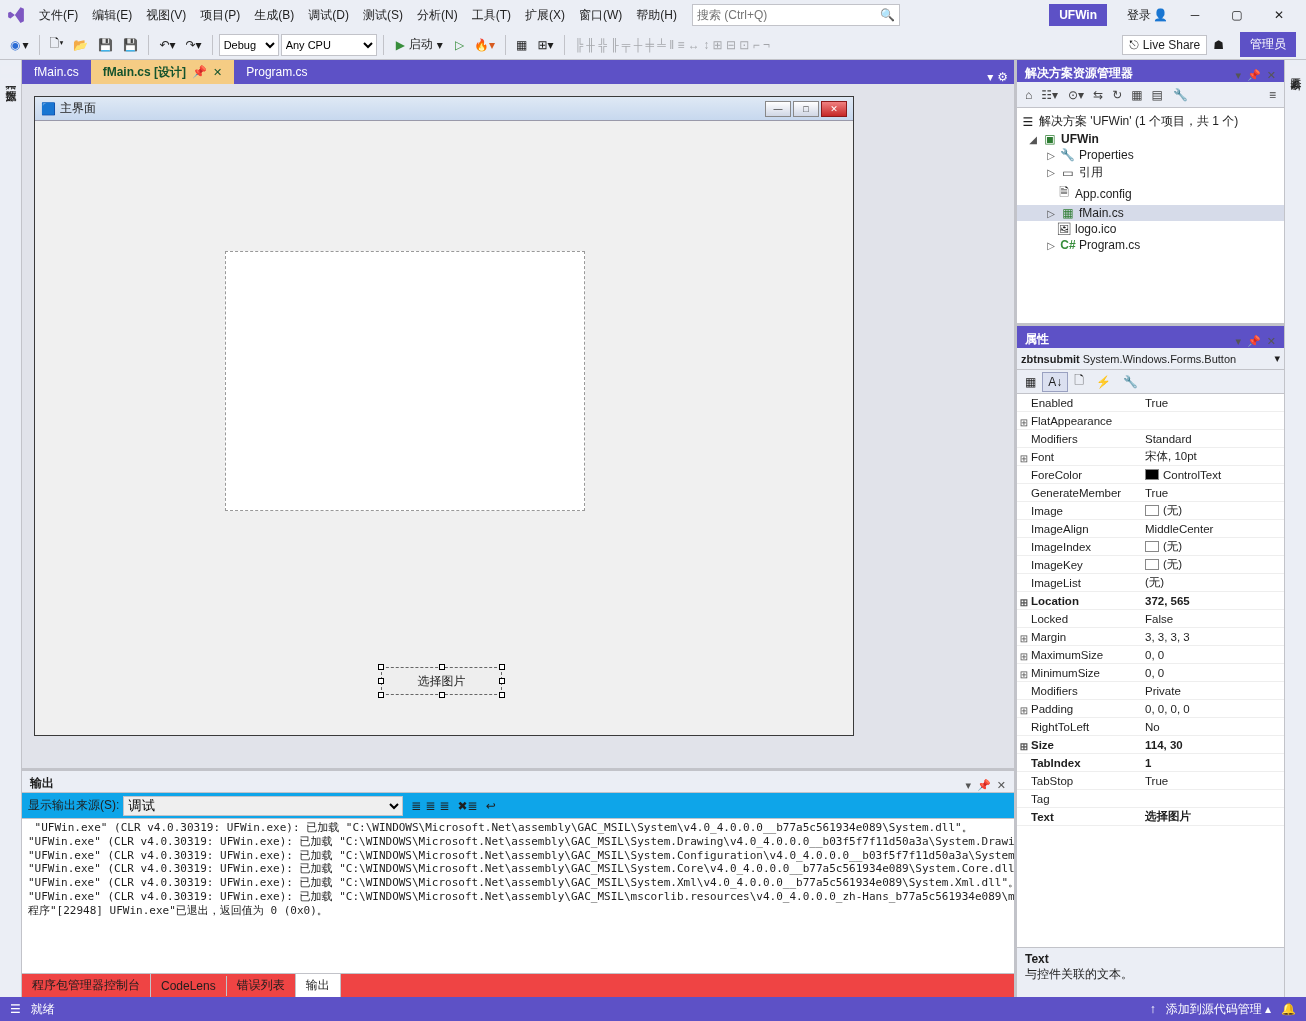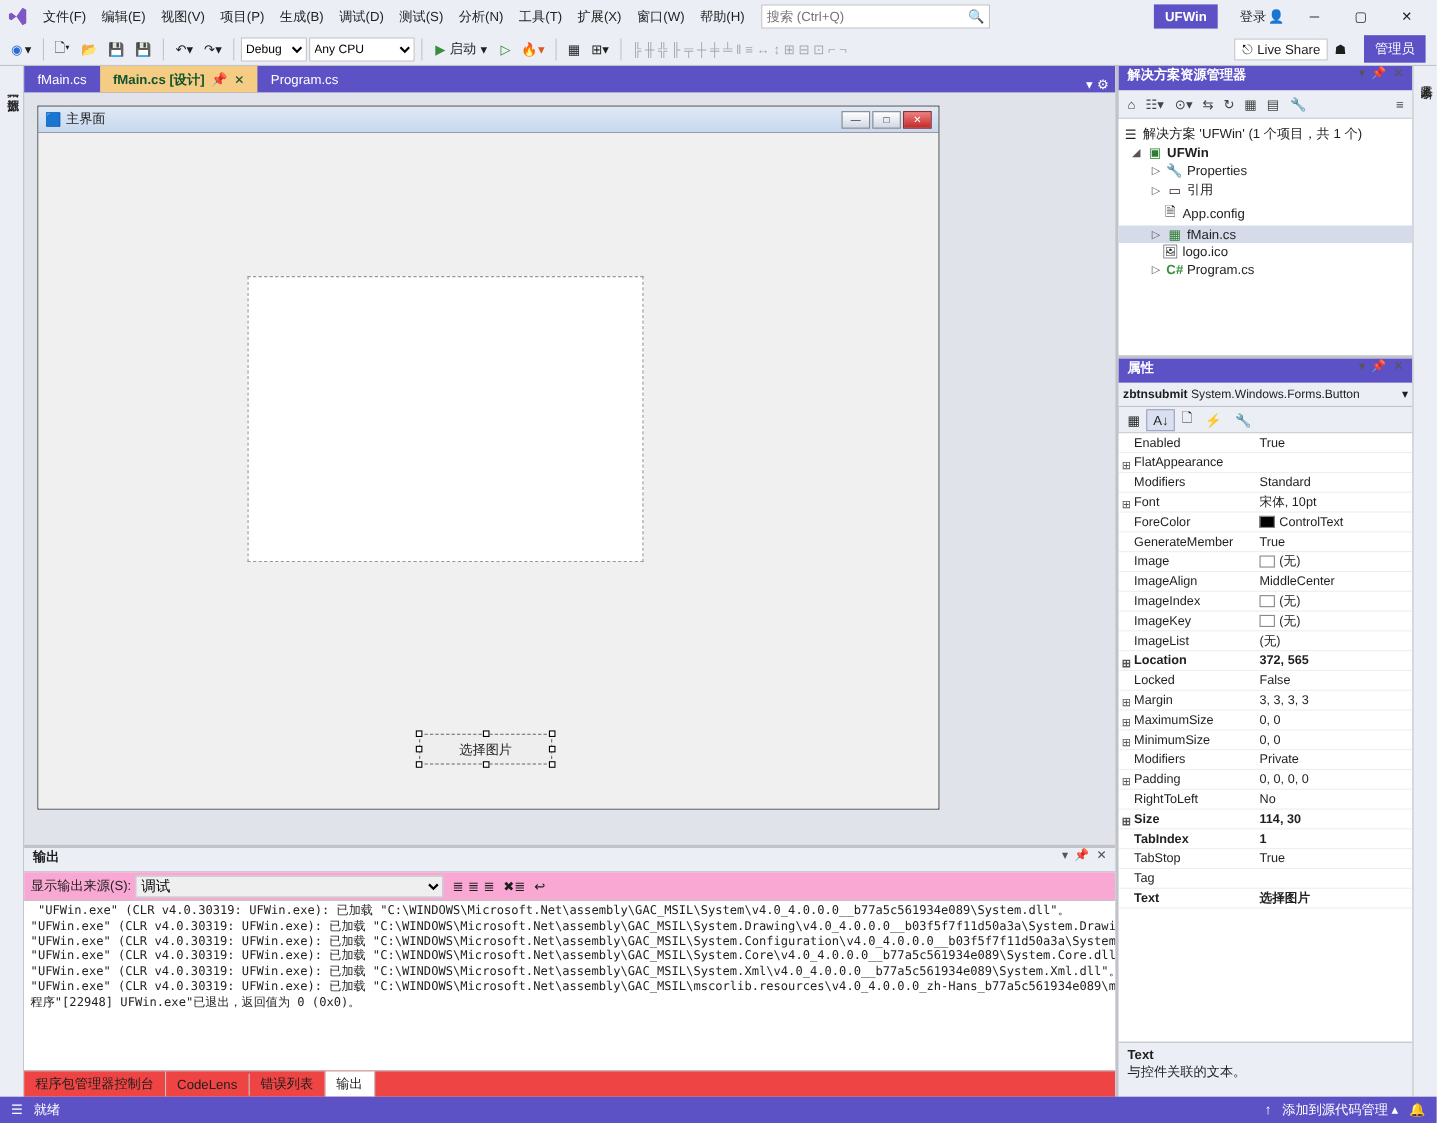--- a/index.html
+++ b/index.html
@@ -33,23 +33,23 @@
 .designer-canvas { width:820px; height:640px; background:#fff; border:1px solid #3a3a3a; position:relative; }
 .form-titlebar { height:24px; background:linear-gradient(#dfe9f5,#c7d8ee); display:flex; align-items:center; padding:0 6px; border-bottom:1px solid #99a; gap:4px;}
 .form-titlebar .winicons { margin-left:auto; display:flex; gap:2px;}
 .form-titlebar .winicons span { display:inline-flex; width:26px; height:16px; border:1px solid #888; align-items:center; justify-content:center; font-size:9px; background:linear-gradient(#fff,#d0d7e5);}
 .form-titlebar .winicons .cls { background:linear-gradient(#f08080,#c62828); color:#fff; border-color:#8b1a1a;}
 .form-body { position:absolute; top:24px; left:0; right:0; bottom:0; background:#f0f0f0; }
 .placeholder-rect { position:absolute; left:190px; top:130px; width:360px; height:260px; border:1px dashed #999; background:#fff; }
 .selected-btn { position:absolute; left:346px; top:546px; width:121px; height:28px; border:1px dashed #666; display:flex; align-items:center; justify-content:center; background:#eee;}
 .sel-handle { position:absolute; width:6px; height:6px; background:#fff; border:1px solid #000;}
 .output-panel { height:205px; border-top:3px solid #c2c3c9; display:flex; flex-direction:column; background:#ebeef5;}
-.panel-header { height:22px; background:#ebeef5; color:#1e1e1e; display:flex; align-items:flex-start; padding:0 8px; border-bottom:1px solid #c2c3c9; font-weight:bold; justify-content:space-between;gap:28px;}
+.panel-header { height:22px; background:#ebeef5; color:#1e1e1e; display:flex; align-items:flex-end; padding:0 8px; border-bottom:1px solid #c2c3c9; font-weight:bold; justify-content:space-between;gap:28px;}
 .panel-header .ph-tools { display:flex; gap:6px; font-weight:normal; font-size:11px; color:#555;}
-.output-toolbar { height:26px; display:flex; align-items:center; padding:0 6px; gap:4px; background:#f9a8d4; border-bottom:1px solid #c2c3c9;}
+.output-toolbar { height:26px; display:flex; align-items:center; padding:0 6px; gap:4px; background:#0ea5e9; border-bottom:1px solid #c2c3c9;}
 .output-toolbar select { height:20px; border:1px solid #c2c3c9;}
 .output-text { flex:1; background:#fff; font-family:Consolas,monospace; font-size:11px; white-space:pre; overflow:auto; padding:2px 6px; line-height:1.25;}
 .bottom-tabs { height:24px; background:#ef4444; display:flex; align-items:center; border-top:1px solid #c2c3c9;}
 .bottom-tabs .btab { padding:3px 10px; border-right:1px solid #c2c3c9;}
 .bottom-tabs .btab.active { background:#fff; }
 .right-col { width:270px; background:#ebeef5; border-left:3px solid #c2c3c9; display:flex; flex-direction:column;}
 .right-tool-strip { width:22px; background:#ebeef5; border-left:1px solid #c2c3c9; display:flex; flex-direction:column; align-items:center; padding-top:6px;}
 .panel-header.dark { background:#5d51c6; color:#fff; border:none;}
 .solution-toolbar { height:26px; display:flex; align-items:center; padding:0 4px; gap:1px; border-bottom:1px solid #c2c3c9;}
 .solution-toolbar .stbtn { padding:2px 4px; color:#444;}

